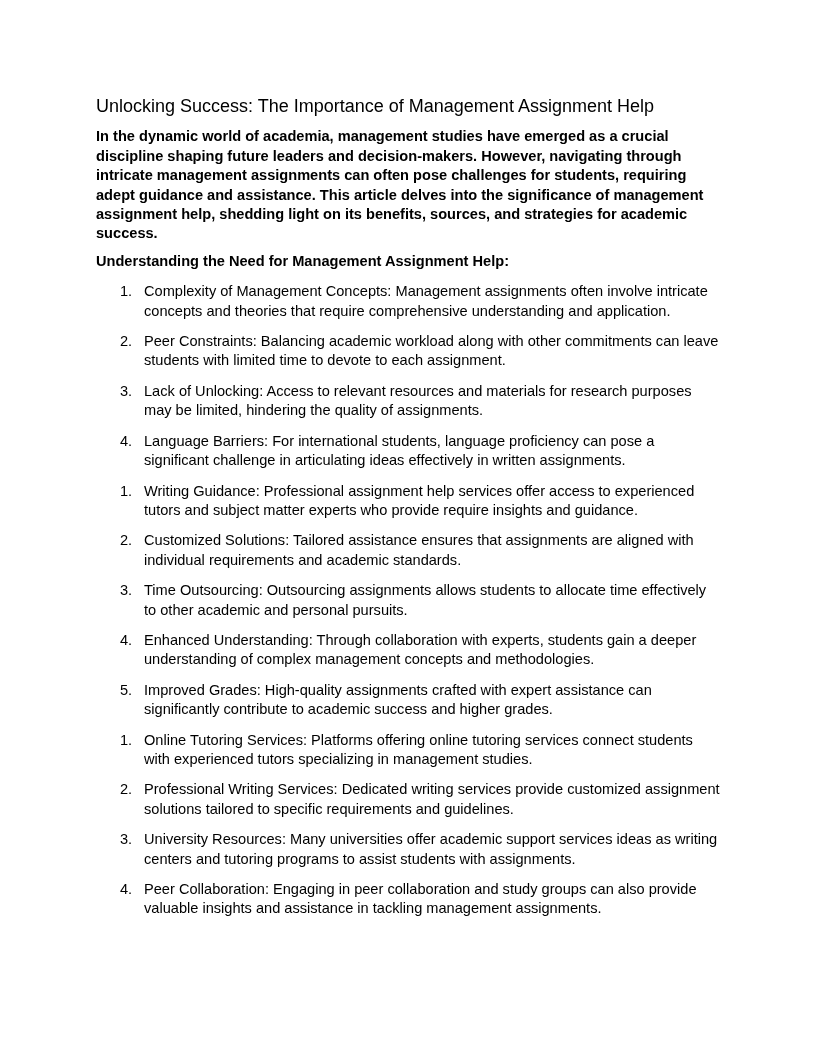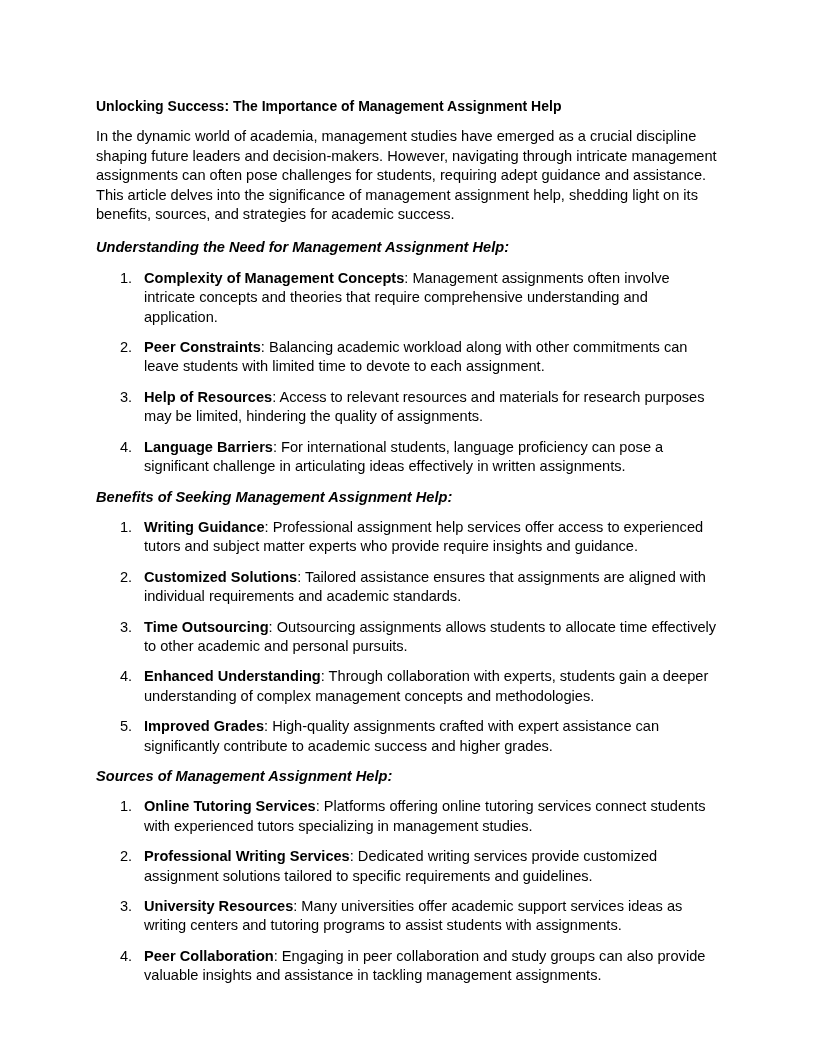--- a/index.html
+++ b/index.html
@@ -16,52 +16,52 @@
   }
   .page {
     box-sizing: border-box;
     width: 816px;
     height: 1056px;
     padding: 97px 96px 40px 96px;
     font-size: 14.6px;
     line-height: 19.4px;
   }
   .doc-title {
-    font-size: 14px;
-    font-weight: bold;
+    font-size: 18px;
+    font-weight: normal;
     margin: 0 0 11px 0;
   }
   .para {
-    margin: 0 0 14px 0;
+    margin: 0 0 8px 0;
+    font-weight: bold;
   }
   .section-heading {
     font-size: 14.6px;
     font-weight: bold;
     margin: 0 0 11px 0;
-    font-style: italic;
   }
   .list {
     margin: 0;
     padding: 0;
   }
   .list-item {
     display: flex;
     margin: 0 0 11px 0;
   }
   .num {
     display: inline-block;
     width: 24px;
     margin-left: 24px;
     flex-shrink: 0;
   }
   .item-text {
     flex: 1;
   }
   .term {
-    font-weight: bold;
+    font-weight: normal;
   }
 </style>
 </head>
 <body>
 
 <div class="page">
 
   <h1 class="doc-title">Unlocking Success: The Importance of Management Assignment Help</h1>
 
   <p class="para">In the dynamic world of academia, management studies have emerged as a crucial discipline shaping future leaders and decision-makers. However, navigating through intricate management assignments can often pose challenges for students, requiring adept guidance and assistance. This article delves into the significance of management assignment help, shedding light on its benefits, sources, and strategies for academic success.</p>
@@ -71,29 +71,28 @@
     <div class="list-item">
       <span class="num">1.</span>
       <span class="item-text"><span class="term">Complexity of Management Concepts</span><span>: Management assignments often involve intricate concepts and theories that require comprehensive understanding and application.</span></span>
     </div>
     <div class="list-item">
       <span class="num">2.</span>
       <span class="item-text"><span class="term">Peer Constraints</span><span>: Balancing academic workload along with other commitments can leave students with limited time to devote to each assignment.</span></span>
     </div>
     <div class="list-item">
       <span class="num">3.</span>
-      <span class="item-text"><span class="term">Help of Resources</span><span>: Access to relevant resources and materials for research purposes may be limited, hindering the quality of assignments.</span></span>
+      <span class="item-text"><span class="term">Lack of Unlocking</span><span>: Access to relevant resources and materials for research purposes may be limited, hindering the quality of assignments.</span></span>
     </div>
     <div class="list-item">
       <span class="num">4.</span>
       <span class="item-text"><span class="term">Language Barriers</span><span>: For international students, language proficiency can pose a significant challenge in articulating ideas effectively in written assignments.</span></span>
     </div>
   </div>
 
-  <h2 class="section-heading">Benefits of Seeking Management Assignment Help:</h2>
   <div class="list">
     <div class="list-item">
       <span class="num">1.</span>
       <span class="item-text"><span class="term">Writing Guidance</span><span>: Professional assignment help services offer access to experienced tutors and subject matter experts who provide require insights and guidance.</span></span>
     </div>
     <div class="list-item">
       <span class="num">2.</span>
       <span class="item-text"><span class="term">Customized Solutions</span><span>: Tailored assistance ensures that assignments are aligned with individual requirements and academic standards.</span></span>
     </div>
     <div class="list-item">
@@ -103,21 +102,20 @@
     <div class="list-item">
       <span class="num">4.</span>
       <span class="item-text"><span class="term">Enhanced Understanding</span><span>: Through collaboration with experts, students gain a deeper understanding of complex management concepts and methodologies.</span></span>
     </div>
     <div class="list-item">
       <span class="num">5.</span>
       <span class="item-text"><span class="term">Improved Grades</span><span>: High-quality assignments crafted with expert assistance can significantly contribute to academic success and higher grades.</span></span>
     </div>
   </div>
 
-  <h2 class="section-heading">Sources of Management Assignment Help:</h2>
   <div class="list">
     <div class="list-item">
       <span class="num">1.</span>
       <span class="item-text"><span class="term">Online Tutoring Services</span><span>: Platforms offering online tutoring services connect students with experienced tutors specializing in management studies.</span></span>
     </div>
     <div class="list-item">
       <span class="num">2.</span>
       <span class="item-text"><span class="term">Professional Writing Services</span><span>: Dedicated writing services provide customized assignment solutions tailored to specific requirements and guidelines.</span></span>
     </div>
     <div class="list-item">

